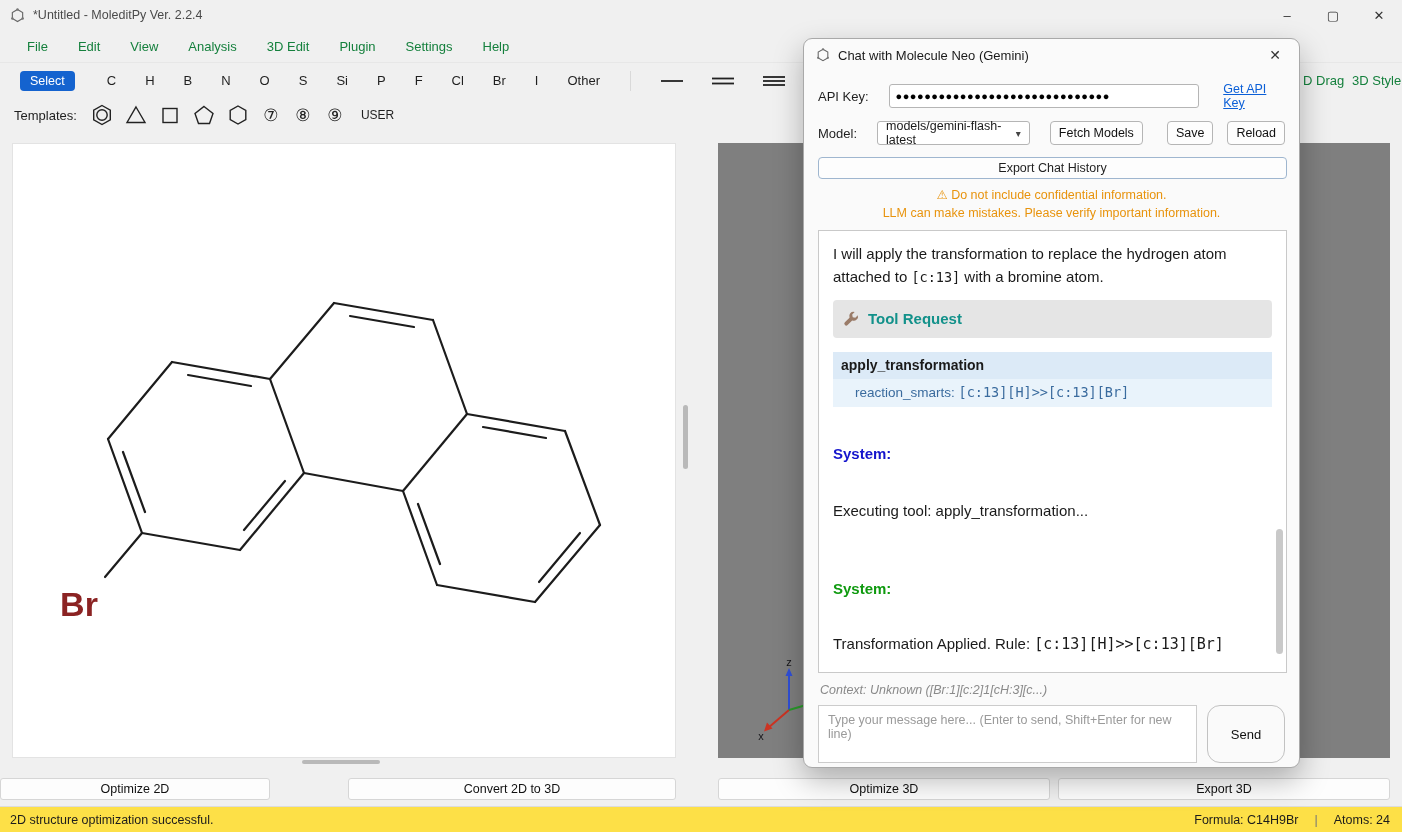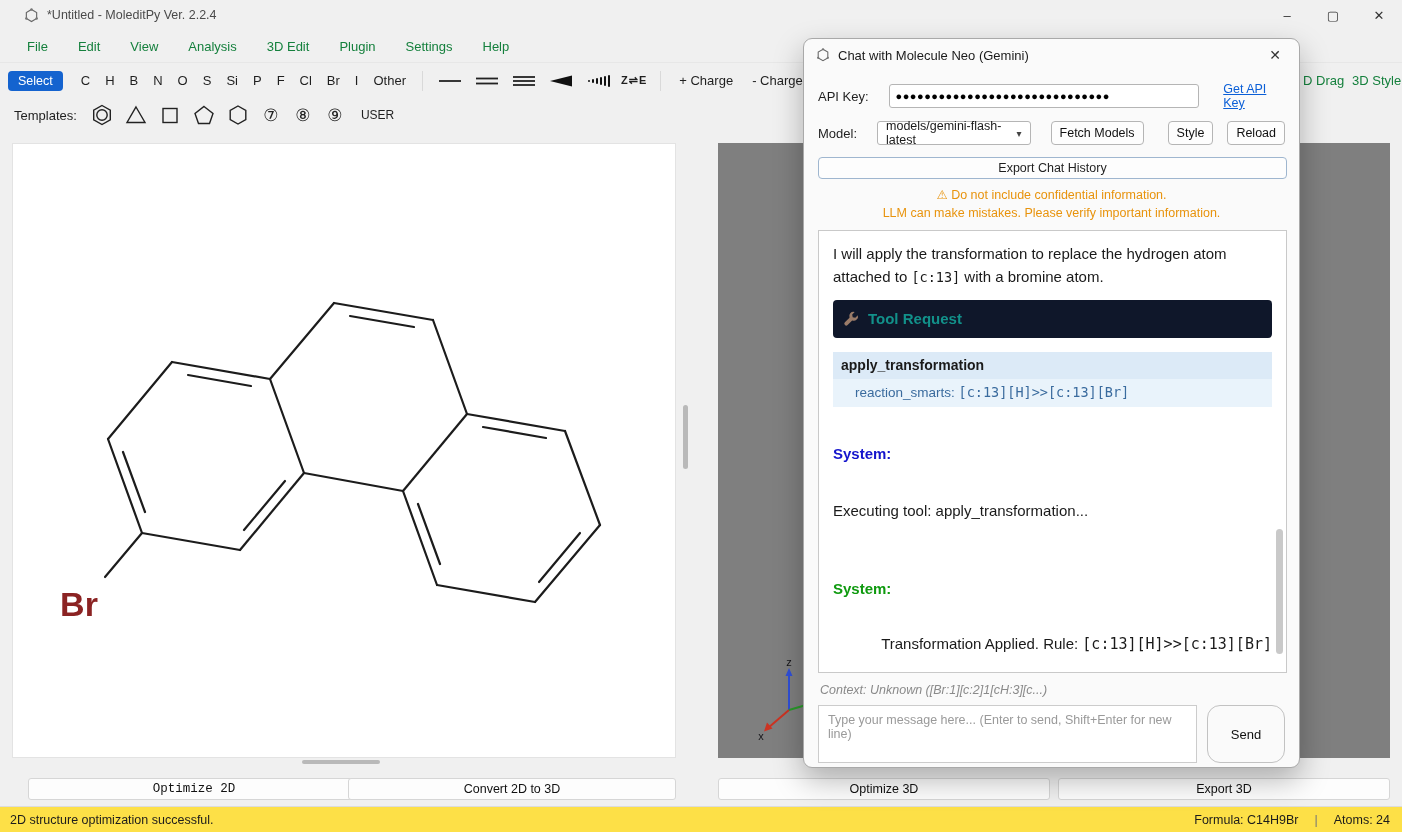--- a/index.html
+++ b/index.html
@@ -1,29 +1,29 @@
 <!DOCTYPE html>
 <html><head>
 <meta charset="utf-8">
 <style>
   * { margin:0; padding:0; box-sizing:border-box; }
   html,body { width:1402px; height:832px; }
   body { position:relative; background:#f0f0f0; font-family:"Liberation Sans",sans-serif; overflow:hidden; color:#1f1f1f; }
 
   
-  .titlebar { height:30px; display:flex; align-items:center; padding-left:24px; gap:8px; font-size:12.5px; color:#4a4a4a; }
+  .titlebar { height:30px; display:flex; align-items:center; padding-left:10px; gap:8px; font-size:12.5px; color:#4a4a4a; }
   .win-controls { margin-left:auto; display:flex; }
   .win-btn { width:46px; height:30px; display:flex; align-items:center; justify-content:center; font-size:13px; color:#333; cursor:default; }
 
   
   .menubar { height:32px; display:flex; align-items:center; padding-left:12px; }
   .menu-item { padding:0 15px; font-size:13px; color:#15803d; height:100%; display:flex; align-items:center; }
 
   
-  .toolbar1 { height:36px; display:flex; align-items:center; padding-left:8px; gap:1px; border-top:1px solid #e7e7e7; position:relative; white-space:nowrap; overflow:hidden; }
+  .toolbar1 { height:36px; display:flex; align-items:center; padding-left:20px; gap:15px; border-top:1px solid #e7e7e7; position:relative; white-space:nowrap; overflow:hidden; }
   .select-btn { background:#1463cf; color:#fff; font-size:12.5px; padding:3px 10px; border-radius:4px; margin-right:10px; }
   .atom-btn { font-size:13px; color:#1f1f1f; padding:4px 7px; }
   .sep { width:1px; height:20px; background:#d9d9d9; margin:0 8px; flex:none; }
   .bond-btn { padding:3px 5px; display:flex; align-items:center; }
   .txt-btn { font-size:13px; padding:4px 9px; color:#1f1f1f; }
   .ez-label { font-size:11px; font-weight:bold; letter-spacing:1px; padding:2px 4px; }
   .tb1-right-item { position:absolute; top:10px; font-size:13px; color:#15803d; }
 
   .toolbar2 { height:34px; display:flex; align-items:center; padding-left:14px; gap:8px; }
   .tpl-label { font-size:13px; margin-right:4px; }
@@ -32,21 +32,21 @@
   .user-btn { font-size:12px; padding:2px 6px; }
 
   
   #canvas2d { position:absolute; left:12px; top:143px; width:664px; height:615px; background:#fff; border:1px solid #e3e3e3; }
   #vscroll-thumb { position:absolute; left:683px; top:405px; width:5px; height:64px; background:#b9b9b9; border-radius:3px; }
   #hscroll-thumb { position:absolute; left:302px; top:760px; width:78px; height:4px; background:#b9b9b9; border-radius:2px; }
   #viewport3d { position:absolute; left:718px; top:143px; width:672px; height:615px; background:#7f7f7f; }
   #axis-gizmo { position:absolute; left:38px; bottom:16px; }
 
   .action-btn { position:absolute; top:778px; height:22px; background:#fdfdfd; border:1px solid #d6d6d6; border-radius:3px; font-size:12.5px; display:flex; align-items:center; justify-content:center; color:#111; }
-  #btn-opt2d  { left:28px;  width:332px;font-family:Liberation Mono, monospace; }
+  #btn-opt2d  { left:0;  width:270px; }
   #btn-conv   { left:348px; width:328px; }
   #btn-opt3d  { left:718px; width:332px; }
   #btn-exp3d  { left:1058px; width:332px; }
 
   
   #statusbar { position:absolute; left:0; top:806px; width:1402px; height:26px; border-top:1px solid #dcdcdc; display:flex; align-items:center; padding:0 10px; font-size:12.5px; color:#1c1c1c; background:#fde047; }
   .status-right { margin-left:auto; display:flex; gap:16px; align-items:center; margin-right:2px; }
   .status-sep { color:#777; }
 
   
@@ -61,28 +61,28 @@
   .chevron { margin-left:auto; font-size:10px; color:#444; }
   .small-btn { height:24px; border:1px solid #b5b5b5; border-radius:4px; background:#fdfdfd; font-size:12.5px; display:flex; align-items:center; padding:0 8px; color:#111; flex:none; }
   #export-btn { margin:12px 14px 0; width:469px; height:22px; border:1px solid #9fb6cf; border-radius:4px; background:#fdfdfd; font-size:12.5px; display:flex; align-items:center; justify-content:center; }
   .warn { font-size:12.5px; color:#e8930c; text-align:center; line-height:18px; }
   .warn.first { margin-top:7px; }
 
   #chat-area { margin:8px 14px 0; width:469px; height:443px; background:#fff; border:1px solid #c9c9c9; position:relative; padding:12px 14px; overflow:hidden; font-size:15px; color:#1a1a1a; line-height:1.5; }
   .code { font-family:"DejaVu Sans Mono","Liberation Mono",monospace; }
   .code.sm { font-size:13.5px; }
   .code.lg { font-size:15px; }
-  .tool-block { margin-top:12px; background:#0f172a; border-radius:4px; height:38px; display:flex; align-items:center; gap:9px; padding:0 10px; color:#12918a; font-weight:bold; font-size:15px; }
+  .tool-block { margin-top:12px; background:#e5e5e5; border-radius:4px; height:38px; display:flex; align-items:center; gap:9px; padding:0 10px; color:#12918a; font-weight:bold; font-size:15px; }
   .tool-name { margin-top:14px; background:#dceaf7; font-weight:bold; font-size:14px; padding:3px 8px; }
   .tool-param { background:#e9f3fb; font-size:13.5px; padding:3px 8px 4px 22px; color:#3a6b9e; }
   .tool-param .code { color:#3a6b9e; }
   .sys-blue  { color:#1414cc; font-weight:bold; margin-top:36px; }
   .sys-text  { margin-top:34px; }
   .sys-green { color:#0f9a0f; font-weight:bold; margin-top:56px; }
-  .final-text { margin-top:32px;text-align:right; }
+  .final-text { margin-top:32px; }
   .chat-scroll { position:absolute; right:3px; top:298px; width:7px; height:125px; background:#c9c9c9; border-radius:4px; }
 
   .context-line { margin:10px 16px 0; font-style:italic; font-size:12.5px; color:#8a8a8a; }
   .input-row { display:flex; margin:8px 14px 0; gap:10px; }
   #message-input { width:388px; height:58px; border:1px solid #ccc; background:#fff; resize:none; font-size:12.5px; padding:7px 9px; font-family:"Liberation Sans",sans-serif; color:#1a1a1a; }
   #message-input::placeholder { color:#9a9a9a; }
   .send-btn { width:80px; height:58px; background:#fafafa; border:1px solid #c2c2c2; border-radius:13px; font-size:13px; display:flex; align-items:center; justify-content:center; color:#111; }
 </style>
 </head>
 <body>
@@ -285,21 +285,21 @@
       <a class="link" href="#">Get API Key</a>
     </div>
 
     <div class="dlg-row">
       <span class="dlg-label">Model:</span>
       <div class="model-select">
         <span>models/gemini-flash-latest</span>
         <span class="chevron">▾</span>
       </div>
       <div class="small-btn">Fetch Models</div>
-      <div class="small-btn" style="margin-left:4px;">Style</div>
+      <div class="small-btn" style="margin-left:4px;">Save</div>
       <div class="small-btn" style="margin-left:-6px;">Reload</div>
     </div>
 
     <div id="export-btn">Export Chat History</div>
 
     <div class="warn first">⚠ Do not include confidential information.</div>
     <div class="warn">LLM can make mistakes. Please verify important information.</div>
 
     <div id="chat-area">
       <p><span>I will apply the transformation to replace the hydrogen atom attached to </span><span class="code sm">[c:13]</span><span> with a bromine atom.</span></p>

